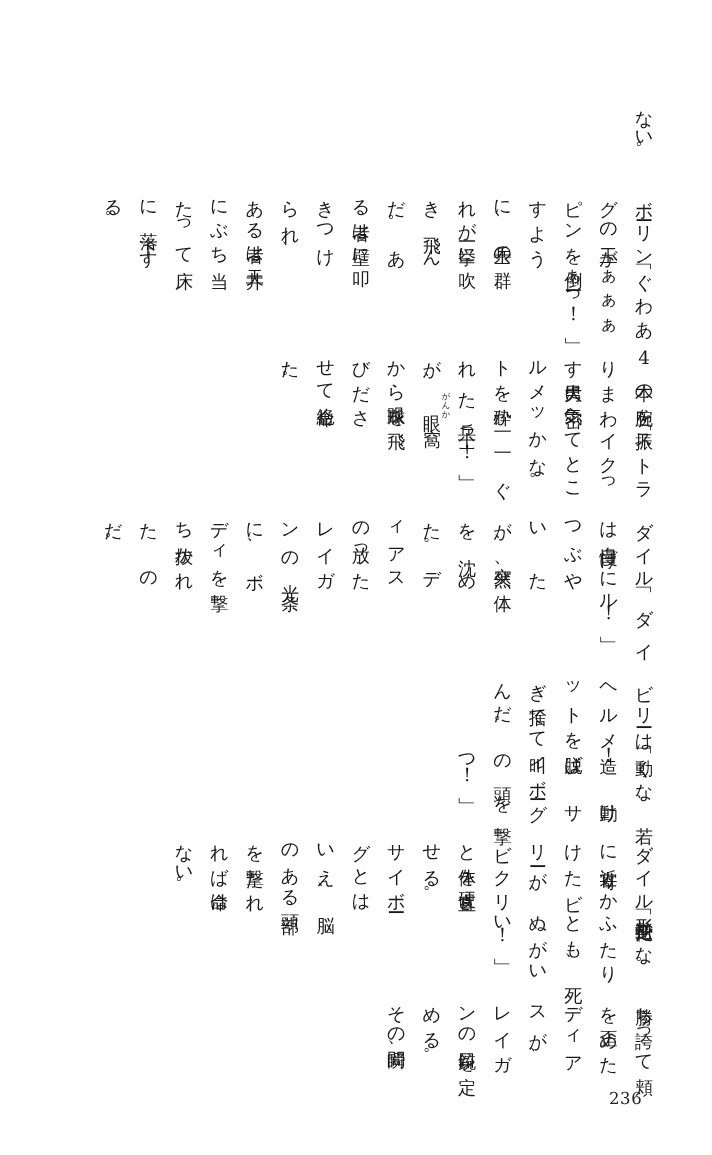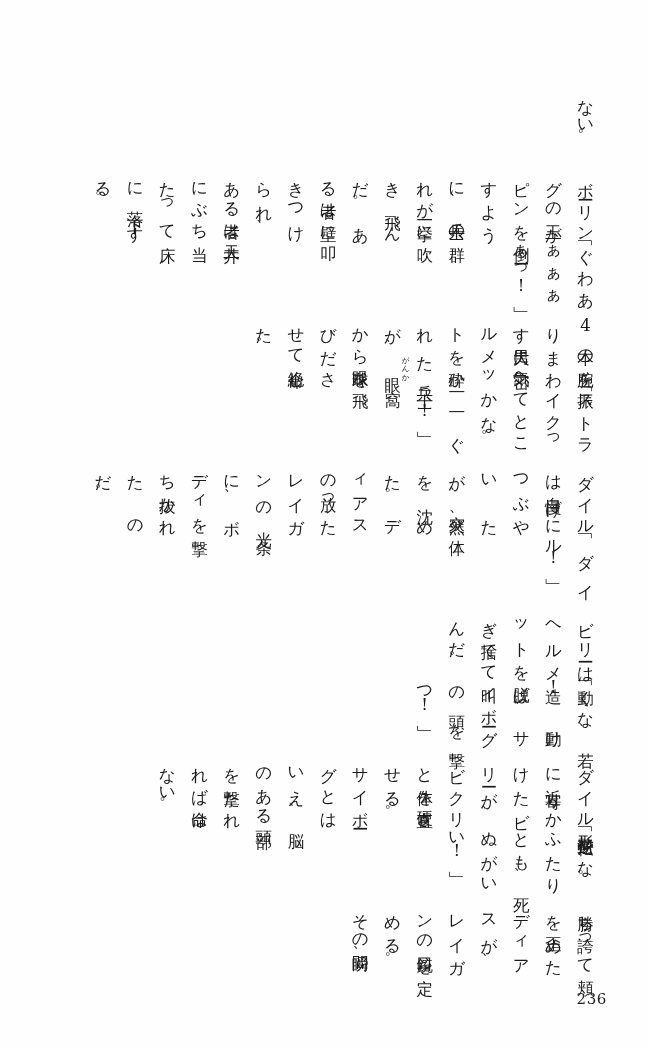--- a/index.html
+++ b/index.html
@@ -67,21 +67,21 @@
     ruby-position: over;
   }
   rt {
     font-size: 7.5px;
     letter-spacing: 0;
     line-height: 1;
   }
 
   #page-number {
     position: absolute;
-    right: 40px;
+    right: 63px;
     bottom: 42px;
     font-size: 15px;
     font-family: "DejaVu Serif", "Liberation Serif", serif;
     letter-spacing: 0.04em;
     color: #222;
     margin-top: 11px;
   }
 </style>
 </head>
 <body>

